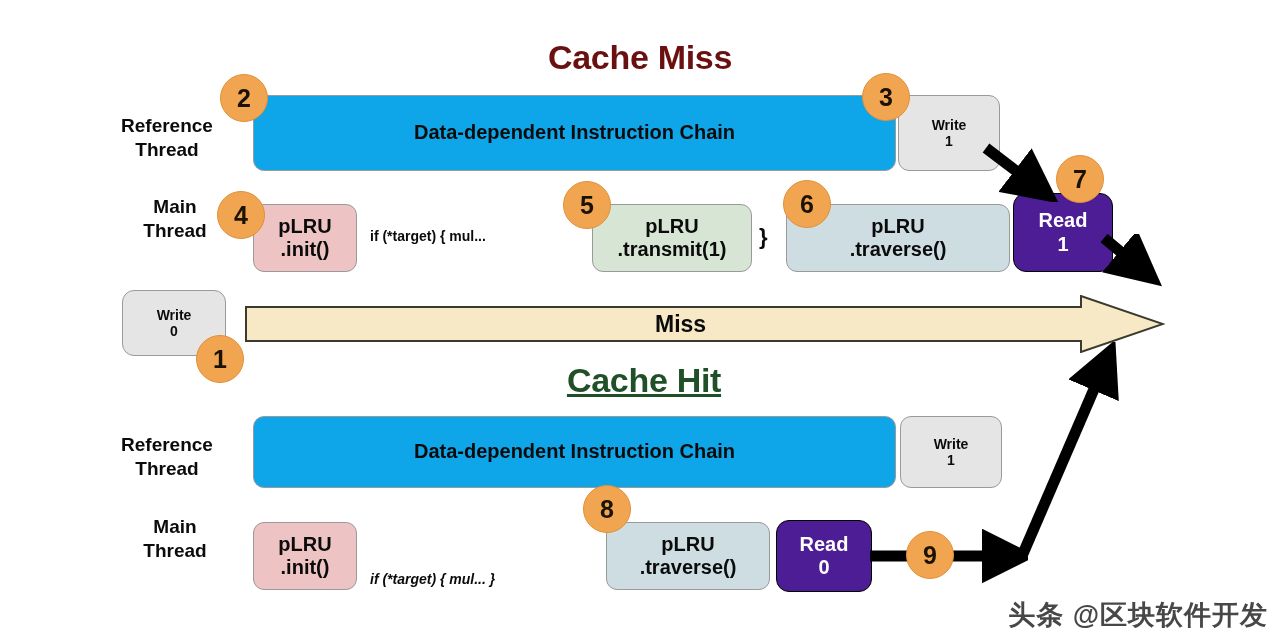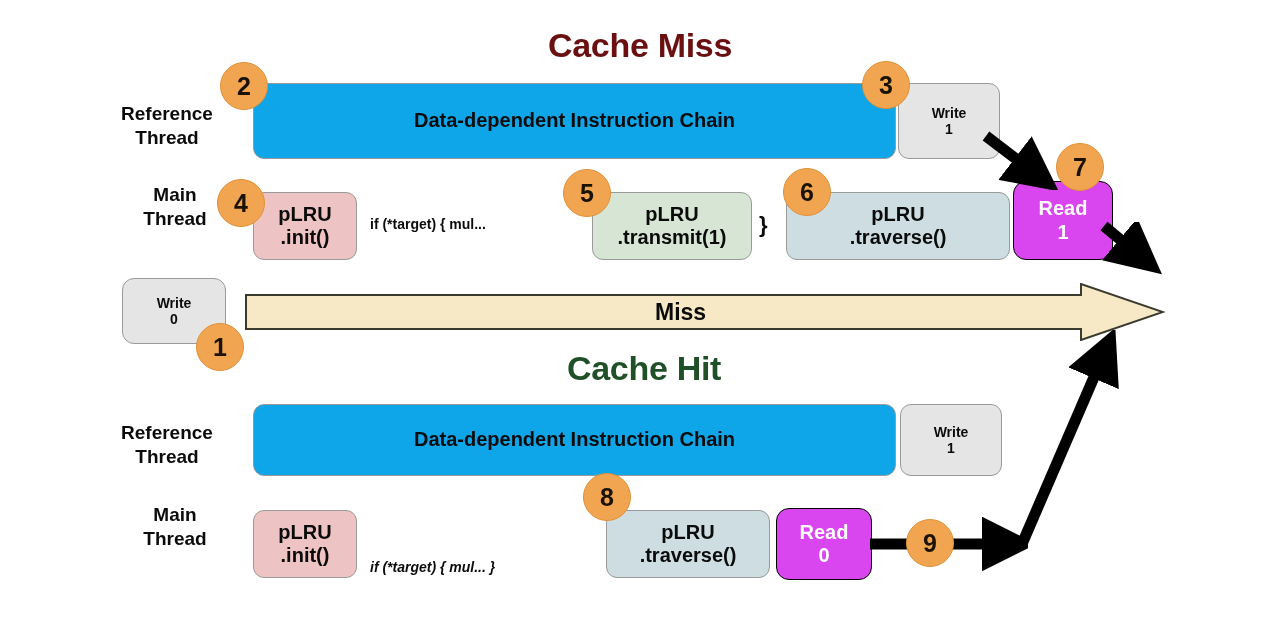--- a/index.html
+++ b/index.html
@@ -7,40 +7,41 @@
     margin: 0; padding: 0;
     background: #ffffff;
   }
   body {
     width: 1280px; height: 637px;
     position: relative;
     overflow: hidden;
     font-family: "Liberation Sans", "DejaVu Sans", sans-serif;
     -webkit-font-smoothing: antialiased;
   }
-  #stage { position: absolute; inset: 0; }
+  #stage { position: absolute; inset: 0; margin-top: 12px; }
 
   
   .section-title {
     position: absolute;
     font-weight: bold;
     letter-spacing: -0.3px;
     white-space: nowrap;
   }
   .title-miss {
     left: 0; right: 0; top: 26px;
     text-align: center;
     font-size: 34px;
     color: #6b1010;
   }
   .title-hit {
     left: 8px; right: 0; top: 349px;
     text-align: center;
     font-size: 34px;
     color: #205027;
+    text-decoration: underline;
   }
 
   
   .thread-label {
     position: absolute;
     font-size: 19px;
     font-weight: bold;
     color: #0b0b0b;
     text-align: center;
     line-height: 1.28;
@@ -61,21 +62,21 @@
     line-height: 1.16;
     white-space: pre-line;
     font-size: 20px;
   }
   .blk.chain   { background: #0ea5e9; font-size: 20px; }
   .blk.write   { background: #e5e5e5; font-size: 14px; }
   .blk.pink    { background: #eec3c3; font-size: 20px; }
   .blk.green   { background: #d6e5d4; font-size: 20px; }
   .blk.bluegr  { background: #cddde1; font-size: 20px; }
   .blk.black   {
-    background: #d946ef;
+    background: #4c1d95;
     color: #ffffff;
     border: 1.4px solid #000000;
     border-radius: 13px;
     font-size: 20px;
   }
 
   
   .codetext {
     position: absolute;
     font-size: 14px;
@@ -239,14 +240,15 @@
   <div class="step" style="left:196px; top:323px;">1</div>
   <div class="step" style="left:220px; top:62px;">2</div>
   <div class="step" style="left:862px; top:61px;">3</div>
   <div class="step" style="left:217px; top:179px;">4</div>
   <div class="step" style="left:563px; top:169px;">5</div>
   <div class="step" style="left:783px; top:168px;">6</div>
   <div class="step" style="left:1056px; top:143px;">7</div>
   <div class="step" style="left:583px; top:473px;">8</div>
   <div class="step" style="left:906px; top:519px;">9</div>
 
+  <div class="watermark">头条 @区块软件开发</div>
 
 </div>
 
 </body></html>

